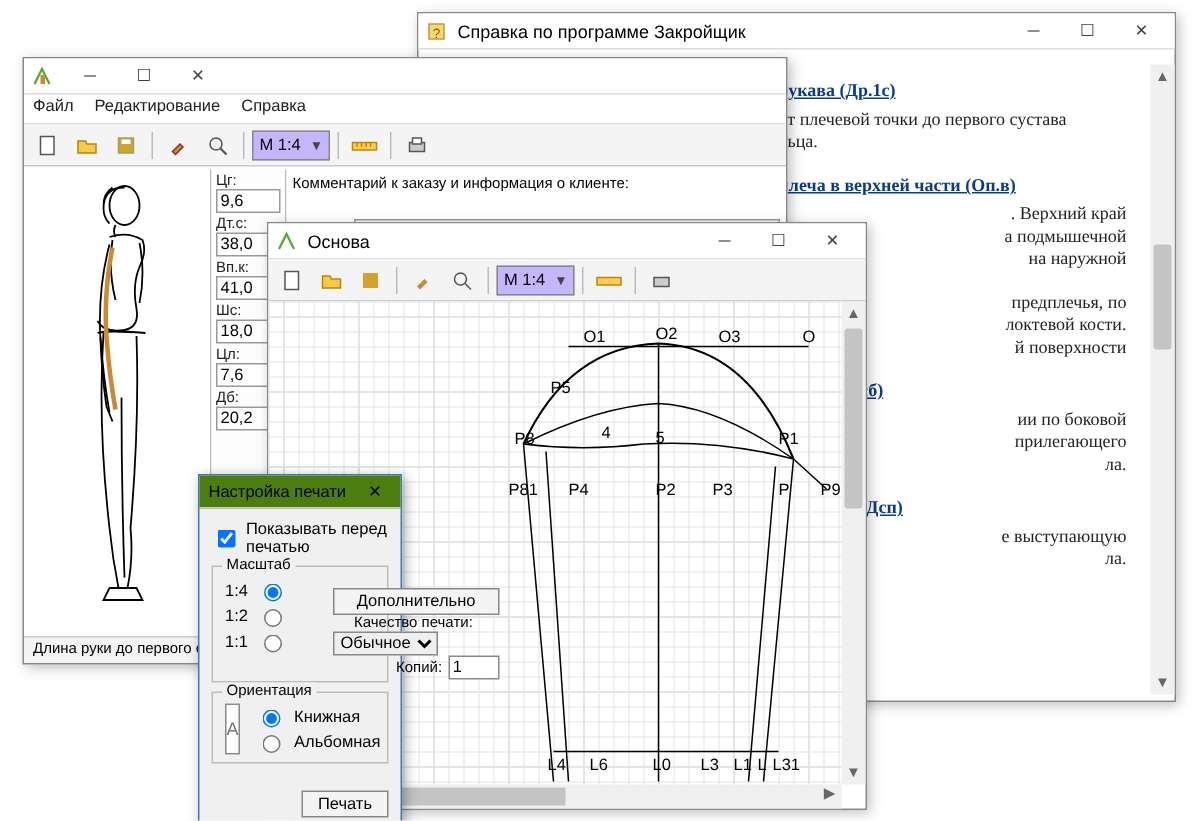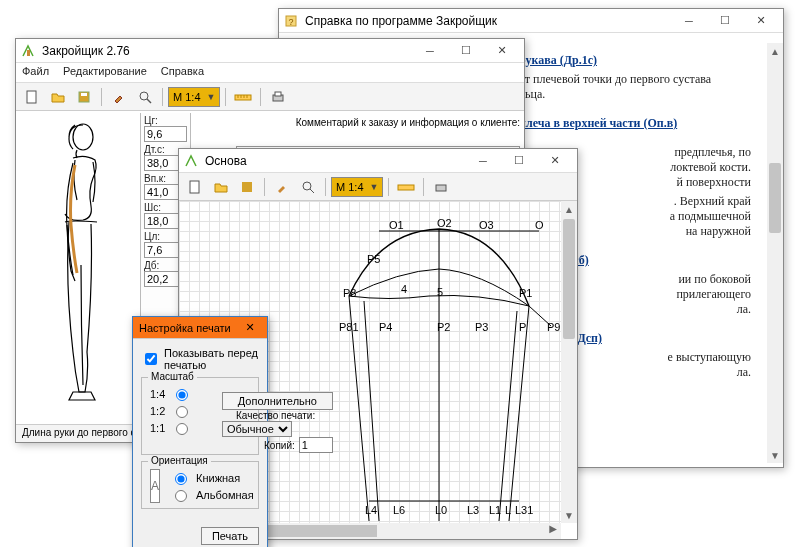--- a/index.html
+++ b/index.html
@@ -7,60 +7,60 @@
   .window { position: absolute; background: #fff; border: 1px solid #888; box-shadow: 2px 2px 8px rgba(0,0,0,0.25); }
   .titlebar { height: 24px; display: flex; align-items: center; padding: 0 4px; background: #fff; border-bottom: 1px solid #ddd; }
   .titlebar .icon { width: 16px; height: 16px; margin-right: 6px; display: inline-flex; align-items: center; justify-content: center; }
   .titlebar .title { flex: 1; font-size: 12px; }
   .winbtns { display: flex; }
   .winbtn { width: 36px; height: 22px; display: inline-flex; align-items: center; justify-content: center; color: #444; }
   .menubar { height: 20px; padding: 2px 6px; display: flex; gap: 14px; color: #222; border-bottom: 1px solid #ddd; }
   .toolbar { height: 28px; display: flex; align-items: center; padding: 2px 4px; gap: 2px; background: #f4f4f4; border-bottom: 1px solid #ccc; }
   .tbtn { width: 24px; height: 22px; display: inline-flex; align-items: center; justify-content: center; border: 1px solid transparent; }
   .tsep { width: 1px; height: 18px; background: #bbb; margin: 0 3px; }
-  .scale-select { height: 20px; border: 1px solid #888; padding: 0 4px; background: #eab308; display: inline-flex; align-items: center; gap: 6px; }
+  .scale-select { height: 20px; border: 1px solid #888; padding: 0 4px; background: #c4b5fd; display: inline-flex; align-items: center; gap: 6px; }
   .scale-select .arrow { font-size: 9px; color: #444; }
   .body { position: relative; }
 
   
   .help-content { padding: 10px 14px; overflow: hidden; font-family: Georgia, serif; font-size: 12px; color: #222; }
   .help-content .link { color: #0a3c8a; text-decoration: underline; font-weight: bold; white-space: nowrap; }
   .help-content p { margin: 0 0 14px 0; }
   .scrollbar { position: absolute; right: 0; top: 34px; bottom: 4px; width: 16px; background: #f0f0f0; }
   .scrollbar .thumb { position: absolute; left: 2px; right: 2px; background: #c4c4c4; border-radius: 2px; }
   .scrollbar .arr { position: absolute; left: 0; right: 0; height: 16px; display: flex; align-items: center; justify-content: center; color: #666; font-size: 10px; }
 
   
   .workarea { display: flex; }
   .figure-pane { width: 125px; border-right: 1px solid #bbb; padding: 4px; display: flex; align-items: flex-start; justify-content: center; background: #fff; overflow: hidden; }
   .meas-pane { width: 50px; border-right: 1px solid #bbb; background: #fdfdfd; padding: 2px 3px; display: flex; flex-direction: column; gap: 2px; overflow: hidden; }
   .meas-pane .row label { display: block; font-size: 10px; color: #222; }
   .meas-pane .row input { width: 100%; font-size: 11px; border: 1px solid #999; padding: 1px 2px; background: #fff; }
   .comment-pane { flex: 1; padding: 4px; background: #fff; overflow: hidden; }
-  .comment-pane .h { font-size: 10px; text-align: right; }
+  .comment-pane .h { font-size: 10px; }
   .comment-pane .f { display: flex; gap: 4px; margin-top: 18px; align-items: center; }
   .comment-pane .f label { font-size: 10px; }
   .comment-pane .f input { flex: 1; border: 1px solid #999; padding: 2px 4px; }
   .status { position: absolute; left: 0; right: 0; bottom: 0; height: 18px; border-top: 1px solid #ccc; padding: 2px 6px; background: #f4f4f4; font-size: 10px; }
 
   
   .grid-area { position: absolute; left: 0; right: 16px; top: 52px; bottom: 16px; background: #fff; overflow: hidden; }
   .grid-bg { position: absolute; inset: -40px;
     background-image:
       linear-gradient(#e2e2e2 1px, transparent 1px),
       linear-gradient(90deg, #e2e2e2 1px, transparent 1px),
       linear-gradient(#d0d0d0 1px, transparent 1px),
       linear-gradient(90deg, #d0d0d0 1px, transparent 1px);
     background-size: 10px 10px, 10px 10px, 50px 50px, 50px 50px;
   }
   .pt-label { font-size: 11px; position: absolute; color: #000; }
 
   
   .dialog { position: absolute; background: #f0f0f0; border: 1px solid #3a7abf; box-shadow: 2px 2px 8px rgba(0,0,0,0.35); }
-  .dialog .dtb { height: 22px; background: #f97316; display: flex; align-items: center; padding: 2px 6px; border-bottom: 1px solid #ccc; }
+  .dialog .dtb { height: 22px; background: #4d7c0f; display: flex; align-items: center; padding: 2px 6px; border-bottom: 1px solid #ccc; }
   .dialog .dtb .t { flex: 1; font-size: 11px; }
   .dialog .dtb .x { width: 22px; text-align: center; }
   .dialog .body { padding: 8px; }
   .dialog .chk { display: flex; align-items: center; gap: 4px; margin-bottom: 6px; }
   .dialog .group { border: 1px solid #bbb; padding: 6px 8px 8px; margin-bottom: 6px; position: relative; }
   .dialog .gtitle { position: absolute; top: -7px; left: 6px; background: #f0f0f0; padding: 0 3px; font-size: 10px; }
   .dialog .scale-row { display: flex; align-items: center; gap: 6px; margin: 2px 0; }
   .dialog .btn { border: 1px solid #888; background: #f4f4f4; padding: 2px 10px; font-size: 11px; }
   .dialog .right-col { position: absolute; left: 80px; top: 14px; display: flex; flex-direction: column; gap: 0; }
   .dialog select, .dialog input[type=number] { border: 1px solid #888; font-size: 11px; }
@@ -86,43 +86,42 @@
     <div class="winbtns">
       <span class="winbtn">─</span>
       <span class="winbtn">☐</span>
       <span class="winbtn closeb">✕</span>
     </div>
   </div>
   <div class="help-content" style="position:absolute; left:0; right:18px; top:34px; bottom:4px; padding-left:240px; text-align:justify;">
     <p><span class="link">рукава (Др.1с)</span></p>
     <p style="margin-top:-10px;"><span>от плечевой точки до первого сустава</span><br><span>льца.</span></p>
     <p><span class="link">плеча в верхней части (Оп.в)</span></p>
+    <p style="margin-top:-10px; text-align:right;"><span>. Верхний край</span><br><span>а    подмышечной</span><br><span>на   наружной</span></p>
     <p style="text-align:right;"><span>предплечья,  по</span><br><span>локтевой  кости.</span><br><span>й  поверхности</span></p>
-    <p style="margin-top:-10px; text-align:right;"><span>. Верхний край</span><br><span>а    подмышечной</span><br><span>на   наружной</span></p>
     <p><span class="link">а сбоку (Дсб)</span></p>
     <p style="margin-top:-10px; text-align:right;"><span>ии  по  боковой</span><br><span>прилегающего</span><br><span>ла.</span></p>
     <p><span class="link">а спереди (Дсп)</span></p>
     <p style="margin-top:-10px; text-align:right;"><span>е выступающую</span><br><span>ла.</span></p>
   </div>
   <div class="scrollbar">
     <div class="arr" style="top:0">▲</div>
     <div class="thumb" style="top:120px; height:70px;"></div>
     <div class="arr" style="bottom:0">▼</div>
   </div>
 </div>
 
 <div class="window" style="left:15px; top:38px; width:510px; height:405px;">
   <div class="titlebar">
     <span class="icon">
       <svg width="14" height="14">
           <path d="M2 12 L7 2 L12 12" stroke="#5a3" fill="none" stroke-width="1.5"></path>
           <rect x="6" y="6" width="3" height="6" fill="#c83"></rect>
         </svg>
     </span>
-    <span class="title">Закройщик 2.76</span>
     <div class="winbtns">
       <span class="winbtn">─</span>
       <span class="winbtn">☐</span>
       <span class="winbtn closeb">✕</span>
     </div>
   </div>
   <div class="menubar">
     <span>Файл</span>
     <span>Редактирование</span>
     <span>Справка</span>

